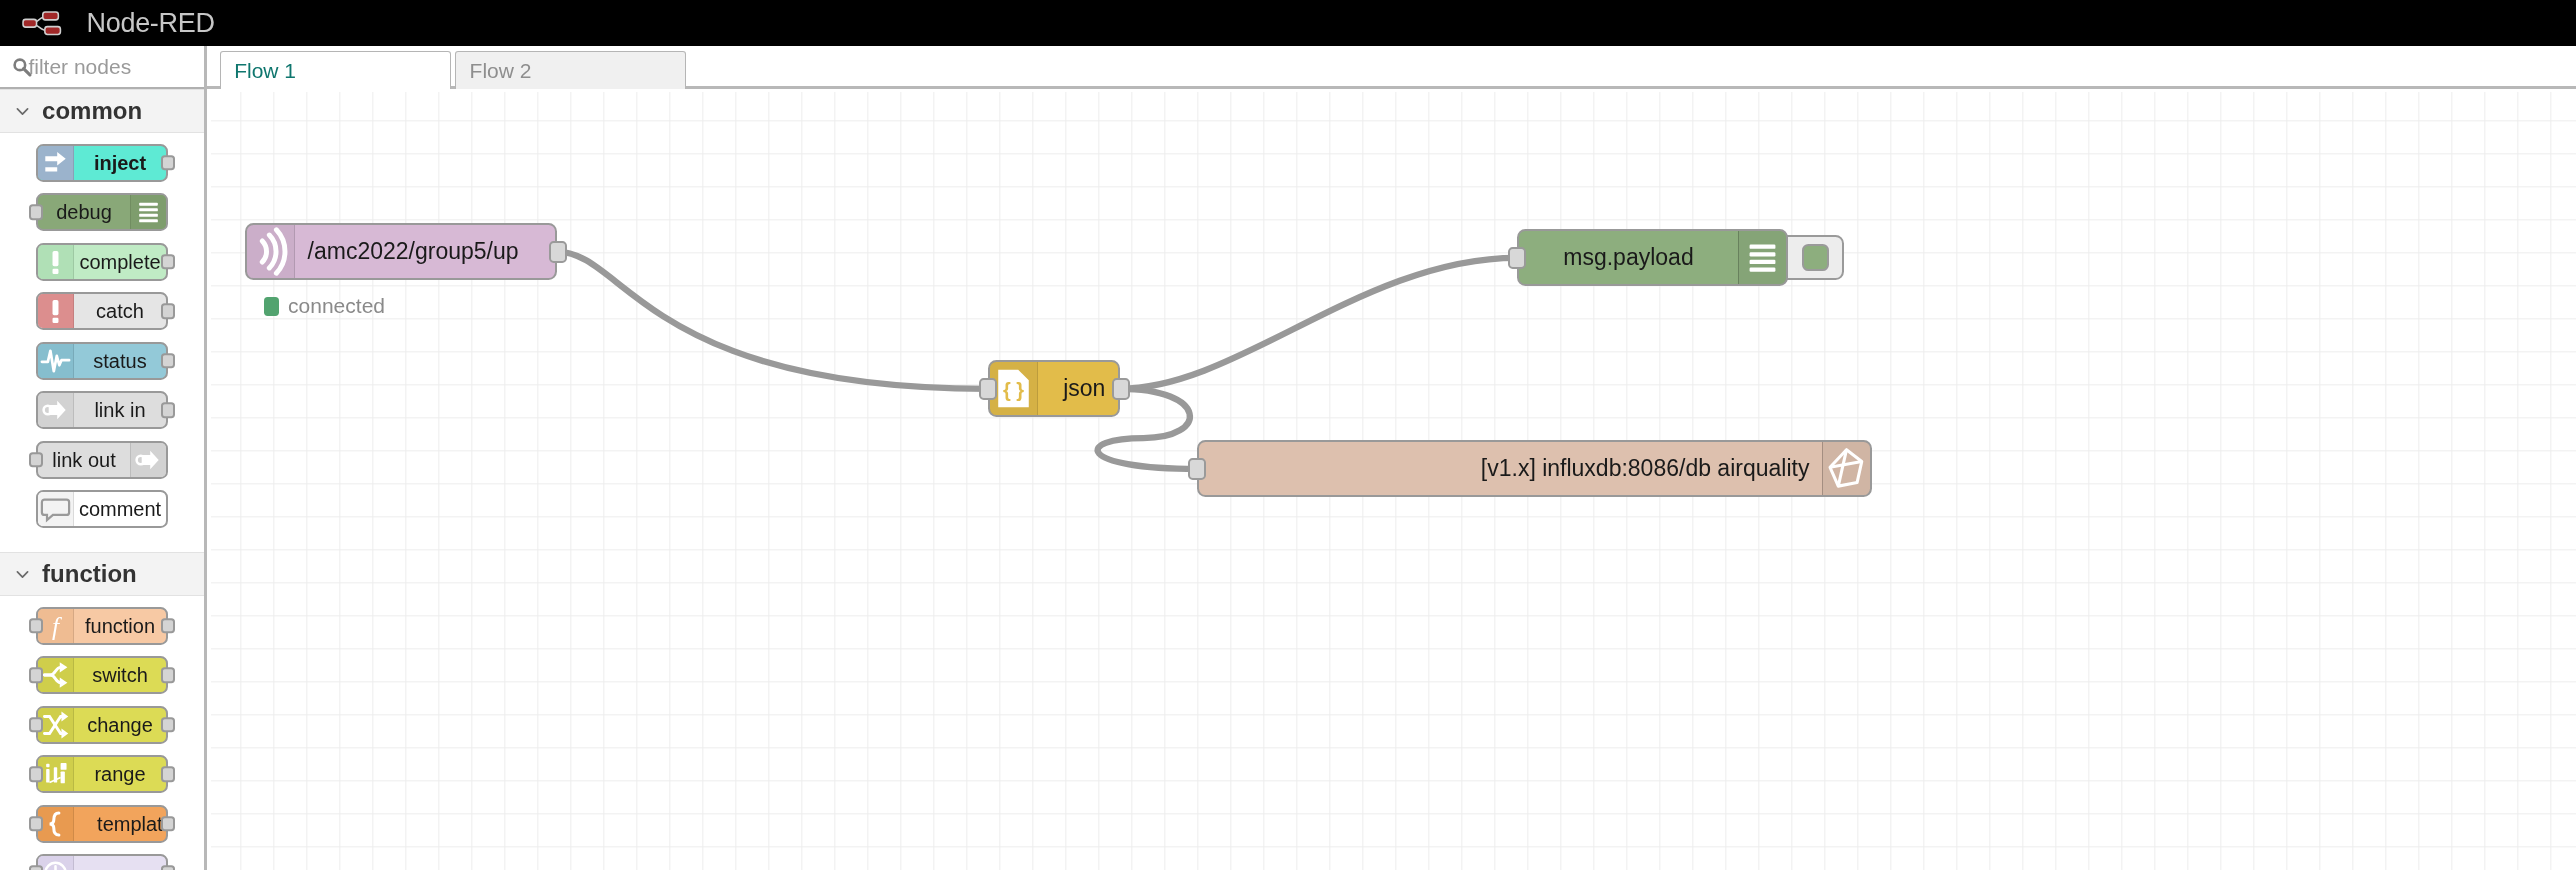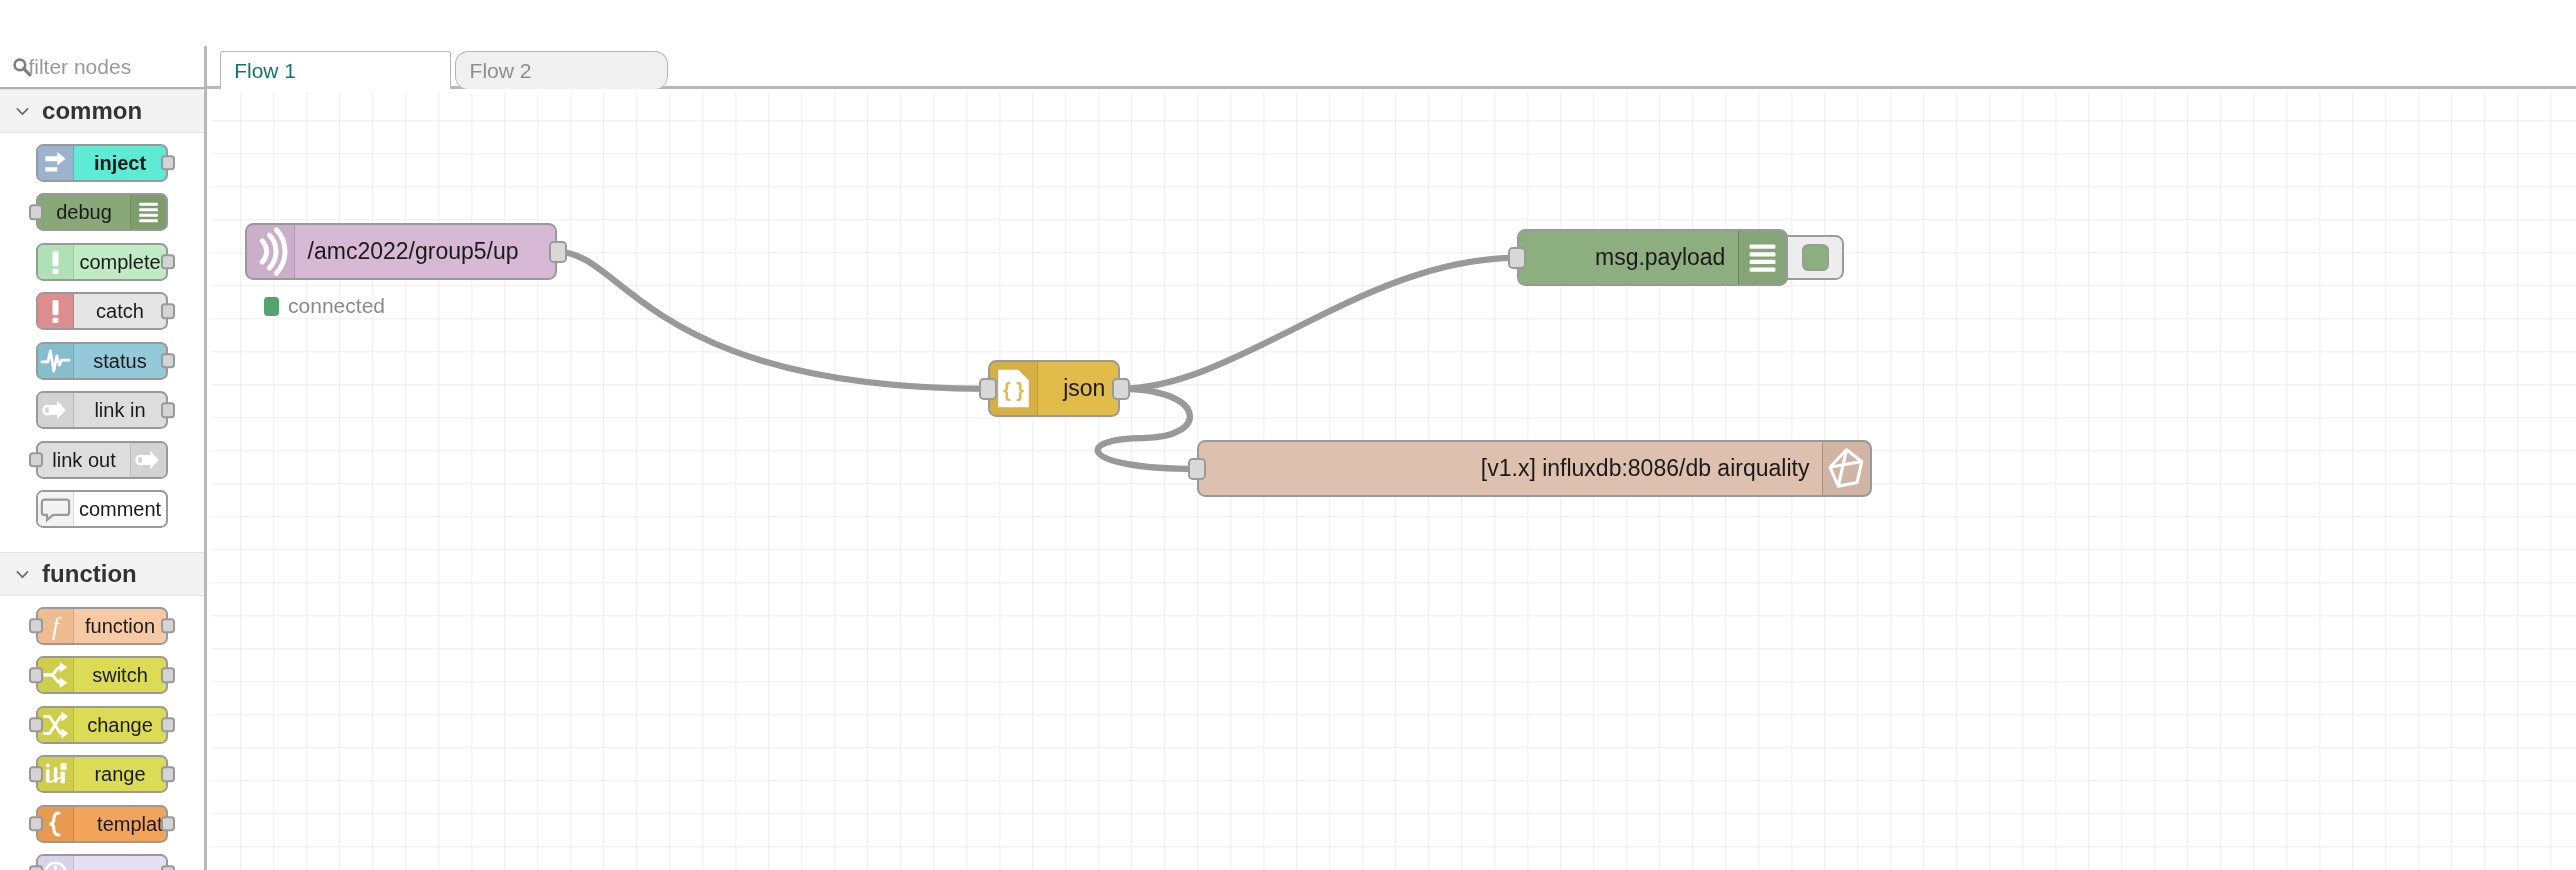--- a/index.html
+++ b/index.html
@@ -140,24 +140,23 @@
     border: 1.6px solid #B5B5B5;
     border-bottom: none;
     border-radius: 3.1px 3.1px 0 0;
   }
   .tab.active {
     left: 12.6px; width: 231px;
     background: #fff; color: #0f766e;
     z-index: 3;
   }
   .tab.inactive {
-    left: 248px; width: 213px;
+    left: 248px; width: 231px;
     background: #F0F0F0; color: #8E8E8E;
     z-index: 2;
-    border-radius: 13px;
   }
 
   
   #canvas {
     position: absolute; left: 211px; top: 92px;
     width: 2365px; height: 779px;
     background-color: #fff;
     background-image:
       linear-gradient(to right, #EDEDED 1px, transparent 1px),
       linear-gradient(to bottom, #EDEDED 1px, transparent 1px);
@@ -250,20 +249,30 @@
     border: 2.1px solid #9A9A9A;
     border-radius: 6.3px;
     box-sizing: border-box;
   }
 </style>
 </head>
 <body>
 
 <div id="app">
 
+  <div id="header">
+    <svg id="logo-mark" viewBox="0 0 104 52">
+      <path d="M18 26 C30 26, 34 12, 48 12" stroke="#CFCFCF" stroke-width="3" fill="none"></path>
+      <path d="M18 26 C30 26, 36 40, 48 40" stroke="#CFCFCF" stroke-width="3" fill="none"></path>
+      <rect x="2" y="18" width="26" height="15" rx="5" fill="#A02828" stroke="#CFCFCF" stroke-width="3"></rect>
+      <rect x="40" y="4" width="30" height="15" rx="5" fill="#A02828" stroke="#CFCFCF" stroke-width="3"></rect>
+      <rect x="44" y="32" width="30" height="15" rx="5" fill="#A02828" stroke="#CFCFCF" stroke-width="3"></rect>
+    </svg>
+    <div id="app-title">Node-RED</div>
+  </div>
 
   <div id="palette">
     <div id="palette-search">
       <svg id="search-icon" viewBox="0 0 38 38">
         <circle cx="15" cy="15" r="10" fill="none" stroke="#7D7D7D" stroke-width="5"></circle>
         <line x1="22" y1="22" x2="34" y2="34" stroke="#7D7D7D" stroke-width="6" stroke-linecap="round"></line>
       </svg>
       <input id="search-input" type="text" placeholder="filter nodes" style="">
     </div>
     <div id="palette-categories">
@@ -489,21 +498,21 @@
           <span class="ficon right">
             <svg viewBox="0 0 40 40" width="100%" height="100%" preserveAspectRatio="xMidYMid meet">
               <g fill="#FFFFFF">
                 <rect x="9" y="9" width="22" height="3.6" rx="1"></rect>
                 <rect x="9" y="15.5" width="22" height="3.6" rx="1"></rect>
                 <rect x="9" y="22" width="22" height="3.6" rx="1"></rect>
                 <rect x="9" y="28.5" width="22" height="3.6" rx="1"></rect>
               </g>
             </svg>
           </span>
-          <span class="flabel" style="text-align:right;">msg.payload</span>
+          <span class="flabel" style="text-align:center;">msg.payload</span>
           <span class="fport in"></span>
         </div>
         <div class="fnode" style="left: 986px; top: 348px; width: 675px; height: 57px; background: rgb(221, 192, 174);">
           <span class="ficon right">
             <svg viewBox="0 0 40 40" width="100%" height="100%" preserveAspectRatio="xMidYMid meet">
               <g fill="none" stroke="#FFFFFF" stroke-width="2.6" stroke-linejoin="round">
                 <path d="M20 4 L33 14 L29 32 L13 35 L6 19 Z"></path>
                 <path d="M20 4 L13 35"></path>
                 <path d="M33 14 L6 19"></path>
               </g>

